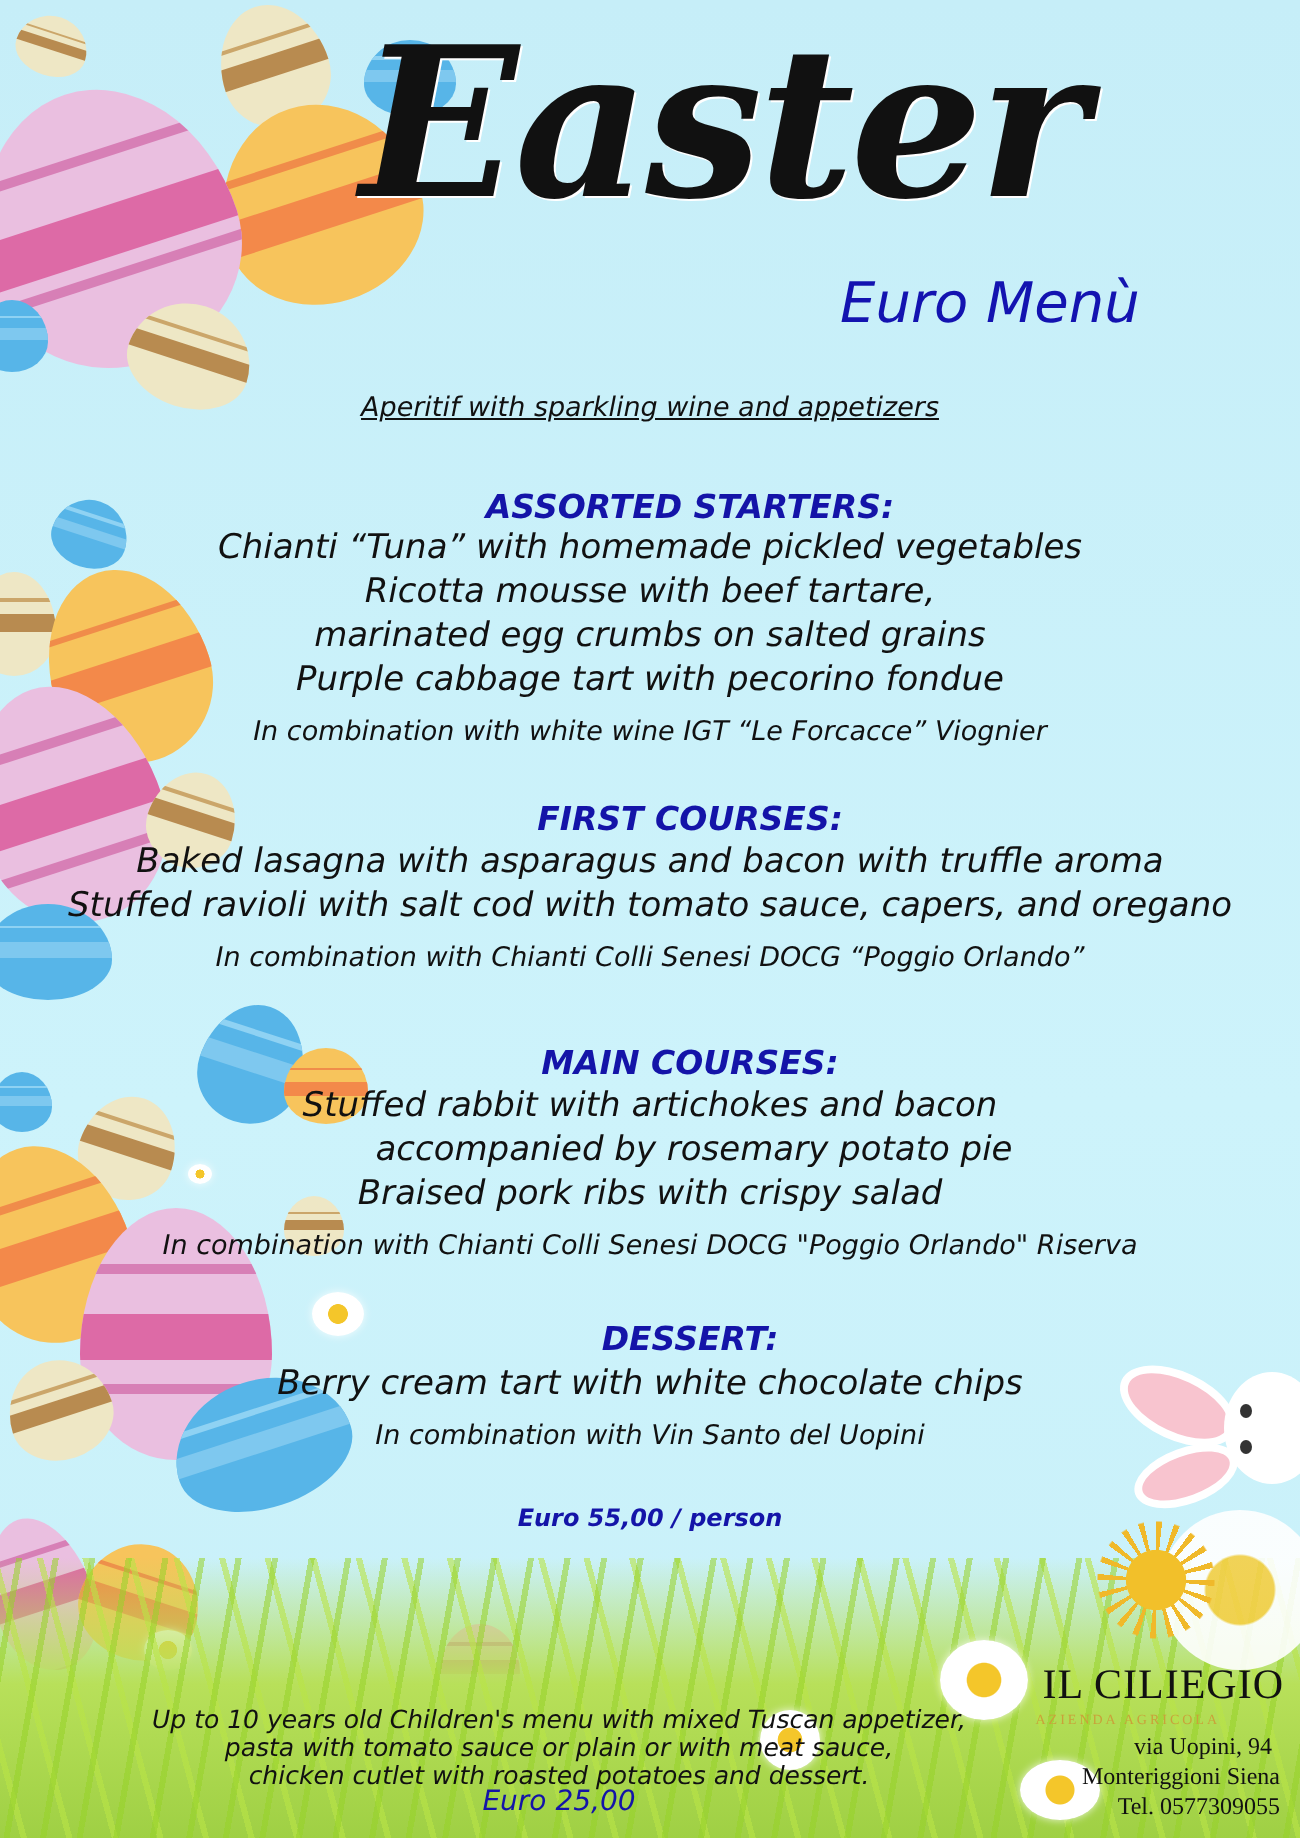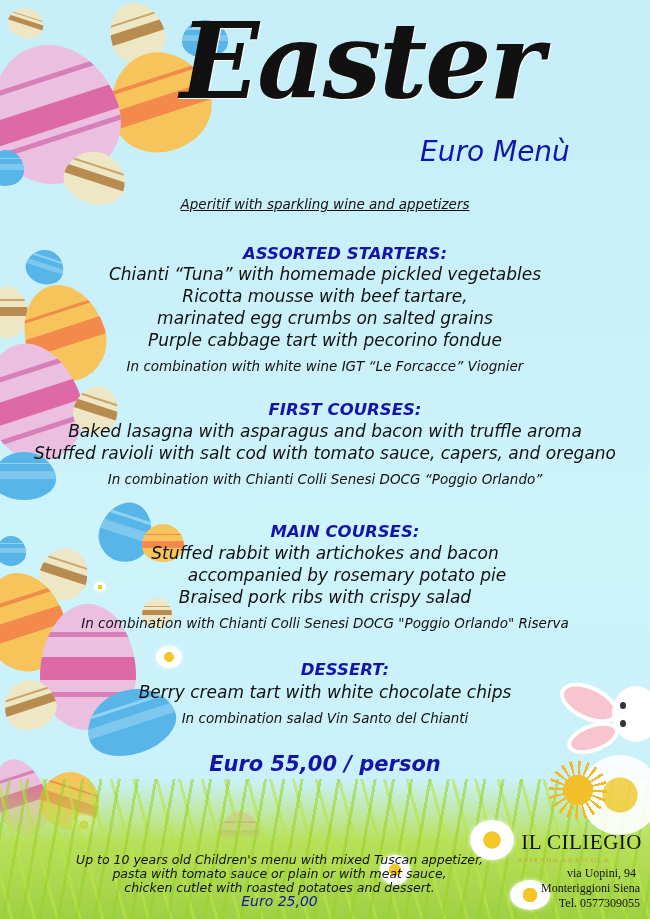--- a/index.html
+++ b/index.html
@@ -60,21 +60,21 @@
     line-height: 1; text-shadow: 1px 1px 0 #fff;
   }
   .subtitle {
     position: absolute; left: 420px; top: 135px; font-style: italic; font-size: 28px; color: #1313b0;
   }
   .content { position: absolute; left: 0; right: 0; top: 0; text-align: center; color: #111; }
   .line { position: absolute; left: 0; right: 0; text-align: center; font-style: italic; white-space: nowrap; }
   .dish { font-size: 17px; }
   .note { font-size: 13.5px; }
   .heading { font-size: 16.5px; font-weight: bold; color: #1414a8; font-style: italic; padding-left: 40px; }
-  .price { font-size: 21px; font-weight: bold; color: #1414a8; }
+  .price { font-size: 12px; font-weight: bold; color: #1414a8; }
 
   .kids { position: absolute; left: 0; width: 559px; text-align: center; font-style: italic; font-size: 12.5px; color: #111; white-space: nowrap; }
   .kids-price { color: #1414a8; font-size: 14px; }
 
   .brand { position: absolute; right: 6px; text-align: center; font-family: "Liberation Serif", serif; color: #111; white-space: nowrap; }
   .brand-name { top: 830px; right: 8px; font-size: 21px; letter-spacing: 0.5px; }
   .brand-sub { top: 856px; right: 40px; font-size: 7px; color: #c9a23a; letter-spacing: 1.5px; }
   .brand-line { font-size: 12px; text-align: right; }
 </style>
 </head>
@@ -150,21 +150,21 @@
     <div class="line note" style="top:471px;">In combination with Chianti Colli Senesi DOCG “Poggio Orlando”</div>
 
     <div class="line heading" style="top:522px;">MAIN COURSES:</div>
     <div class="line dish" style="top:543px;">Stuffed rabbit with artichokes and bacon</div>
     <div class="line dish" style="top:565px;margin-left:44px;">accompanied by rosemary potato pie</div>
     <div class="line dish" style="top:587px;">Braised pork ribs with crispy salad</div>
     <div class="line note" style="top:615px;">In combination with Chianti Colli Senesi DOCG "Poggio Orlando" Riserva</div>
 
     <div class="line heading" style="top:660px;">DESSERT:</div>
     <div class="line dish" style="top:682px;">Berry cream tart with white chocolate chips</div>
-    <div class="line note" style="top:710px;">In combination salad Vin Santo del Chianti</div>
+    <div class="line note" style="top:710px;">In combination with Vin Santo del Uopini</div>
 
     <div class="line price" style="top:752px;">Euro 55,00 / person</div>
   </div>
 
   <div class="kids" style="top:852px;">Up to 10 years old Children's menu with mixed Tuscan appetizer,</div>
   <div class="kids" style="top:880px;">chicken cutlet with roasted potatoes and dessert.</div>
   <div class="kids" style="top:866px;">pasta with tomato sauce or plain or with meat sauce,</div>
   <div class="kids kids-price" style="top:893px;">Euro 25,00</div>
 
   <div class="brand brand-name">IL CILIEGIO</div>

